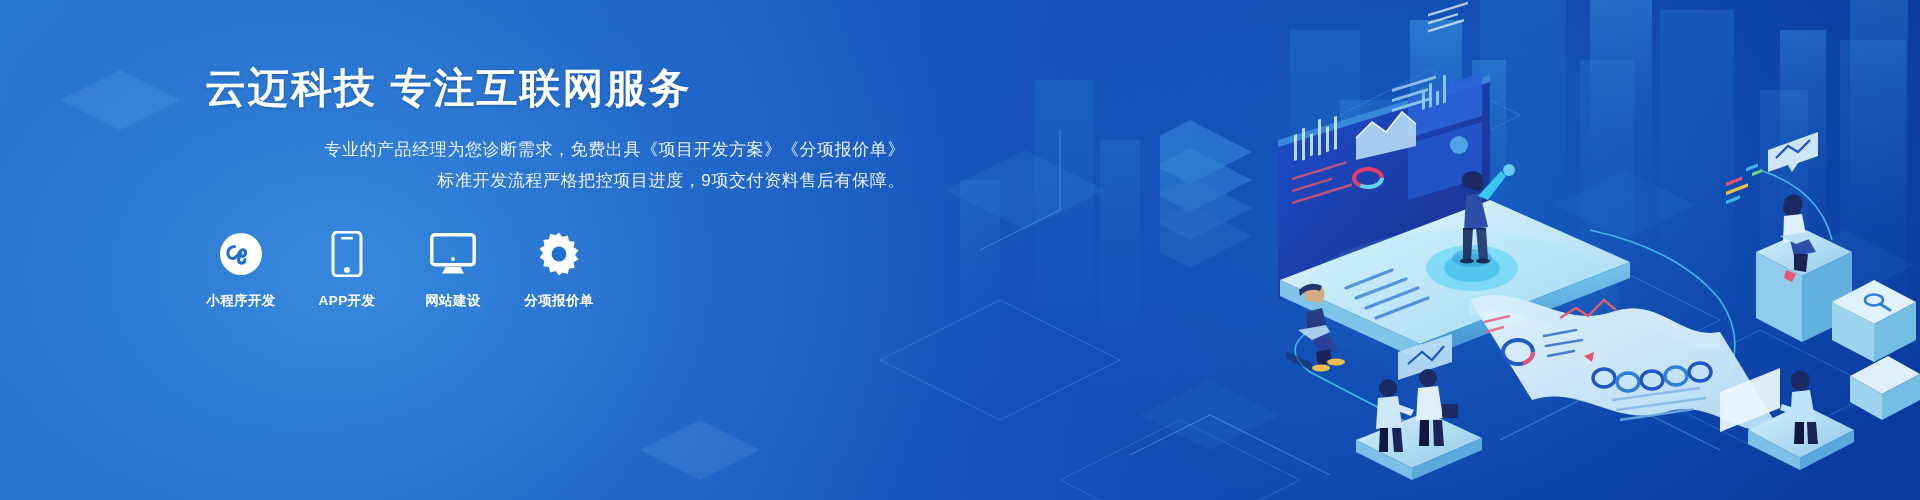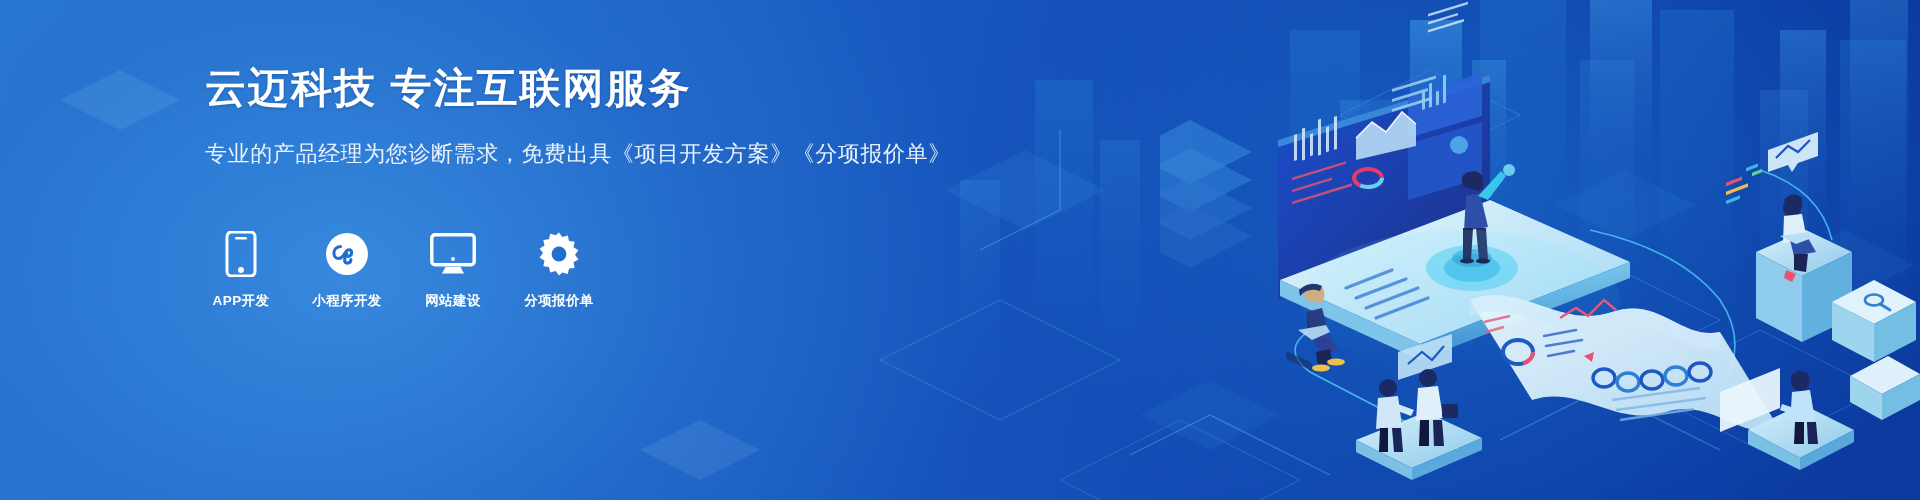--- a/index.html
+++ b/index.html
@@ -24,22 +24,22 @@
   
   .content{
     position:absolute;left:205px;top:66px;width:700px;
   }
   .title{
     font-size:41px;font-weight:bold;color:#ffffff;letter-spacing:2px;
     line-height:1.12;margin:0 0 22px 0;white-space:nowrap;
     text-shadow:0 1px 3px rgba(0,20,70,0.25);
   }
   .subtitle{
-    font-size:22px;color:#eaf2fd;line-height:1.85;margin:0;
-    letter-spacing:0.6px;font-weight:400;white-space:nowrap;
+    font-size:17px;color:#eaf2fd;line-height:1.85;margin:0;
+    letter-spacing:0.6px;font-weight:400;white-space:nowrap;text-align:right;
   }
   .subtitle .line{display:block;}
 
   
   .services{
     position:absolute;left:205px;top:232px;display:flex;align-items:flex-start;
   }
   .service{
     display:flex;flex-direction:column;align-items:center;width:72px;margin-right:0px;
   }
@@ -116,48 +116,49 @@
         <path d="M120 70 L180 100 L120 130 L60 100 Z"></path>
         <path d="M700 420 L760 450 L700 480 L640 450 Z"></path>
       </g>
     </svg>
   </div>
 
   <div class="content">
     <h1 class="title">云迈科技 专注互联网服务</h1>
     <p class="subtitle">
       <span class="line">专业的产品经理为您诊断需求，免费出具《项目开发方案》《分项报价单》</span>
+      <span class="line">标准开发流程严格把控项目进度，9项交付资料售后有保障。</span>
     </p>
   </div>
 
   <div class="services">
-
-    <div class="service" style="margin-right:34px;">
-      <div class="svc-icon">
-        <svg width="32" height="46" viewBox="0 0 32 46">
-          <rect x="2" y="1" width="28" height="44" rx="4.5" ry="4.5" fill="none" stroke="#ffffff" stroke-width="3"></rect>
-          <rect x="10" y="6" width="12" height="2.6" rx="1.3" fill="#ffffff"></rect>
-          <circle cx="16" cy="39" r="3" fill="#ffffff"></circle>
-        </svg>
-      </div>
-      <div class="svc-label">APP开发</div>
-    </div>
 
     <div class="service" style="margin-right:34px;">
       <div class="svc-icon">
         <svg width="44" height="44" viewBox="0 0 44 44">
           <circle cx="22" cy="22" r="21" fill="#ffffff"></circle>
           <path d="M15.5 14.5c-4.2 0-6.6 3.2-6.6 6.6 0 3.1 2.1 5.4 4.7 5.4 2.6 0 4.3-2 5.6-4.3 1.3-2.3 2.6-4.5 4.6-4.5 1.7 0 2.8 1.3 2.8 3.1 0 2.2-1.6 3.6-3.6 3.6" fill="none" stroke="#1f6fd0" stroke-width="3.1" stroke-linecap="round"></path>
           <path d="M28.5 29.5c4.2 0 6.6-3.2 6.6-6.6" fill="none" stroke="#1f6fd0" stroke-width="3.1" stroke-linecap="round" opacity="0"></path>
           <path d="M21.8 21.6c-1.3 2.3-2.2 4.6-2.2 6.4 0 1.9 1.2 3.1 2.9 3.1 2 0 3.4-1.5 3.4-3.6" fill="none" stroke="#1f6fd0" stroke-width="3.1" stroke-linecap="round"></path>
         </svg>
       </div>
       <div class="svc-label">小程序开发</div>
     </div>
 
+    <div class="service" style="margin-right:34px;">
+      <div class="svc-icon">
+        <svg width="32" height="46" viewBox="0 0 32 46">
+          <rect x="2" y="1" width="28" height="44" rx="4.5" ry="4.5" fill="none" stroke="#ffffff" stroke-width="3"></rect>
+          <rect x="10" y="6" width="12" height="2.6" rx="1.3" fill="#ffffff"></rect>
+          <circle cx="16" cy="39" r="3" fill="#ffffff"></circle>
+        </svg>
+      </div>
+      <div class="svc-label">APP开发</div>
+    </div>
+
 
     <div class="service" style="margin-right:34px;text-align:right;">
       <div class="svc-icon">
         <svg width="46" height="42" viewBox="0 0 46 42">
           <rect x="1.8" y="1.8" width="42.4" height="30" rx="3.2" fill="none" stroke="#ffffff" stroke-width="3.4"></rect>
           <circle cx="23" cy="26" r="1.9" fill="#ffffff"></circle>
           <path d="M15.5 34 L30.5 34 L34 40.5 L12 40.5 Z" fill="#ffffff"></path>
         </svg>
       </div>
       <div class="svc-label">网站建设</div>

